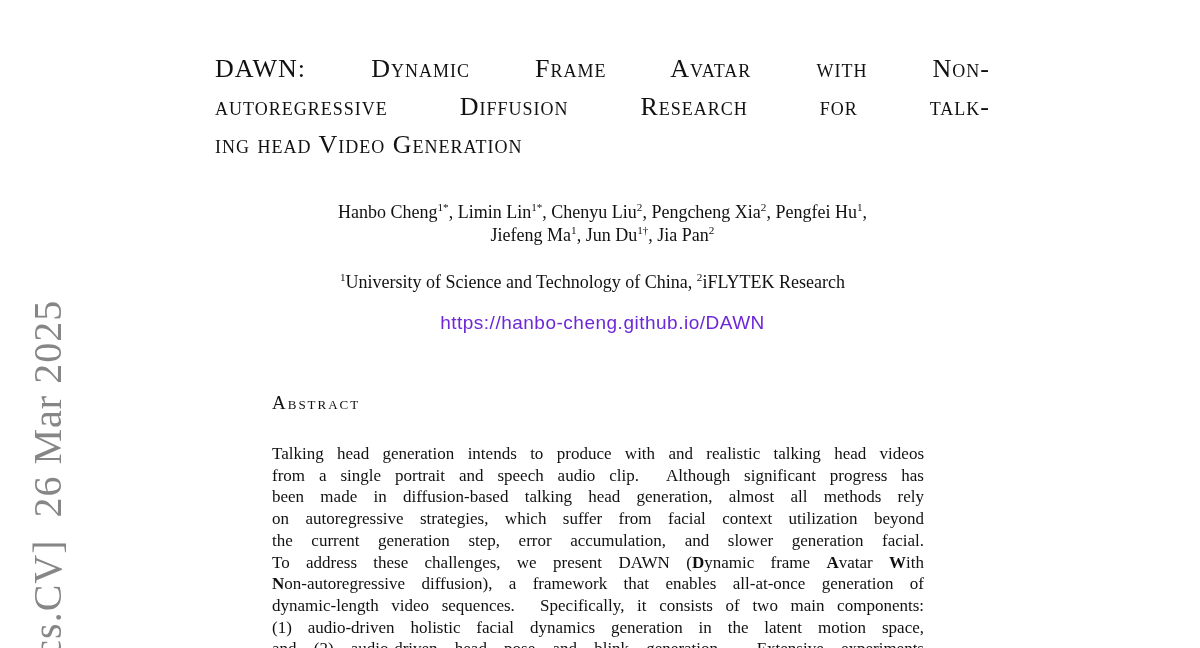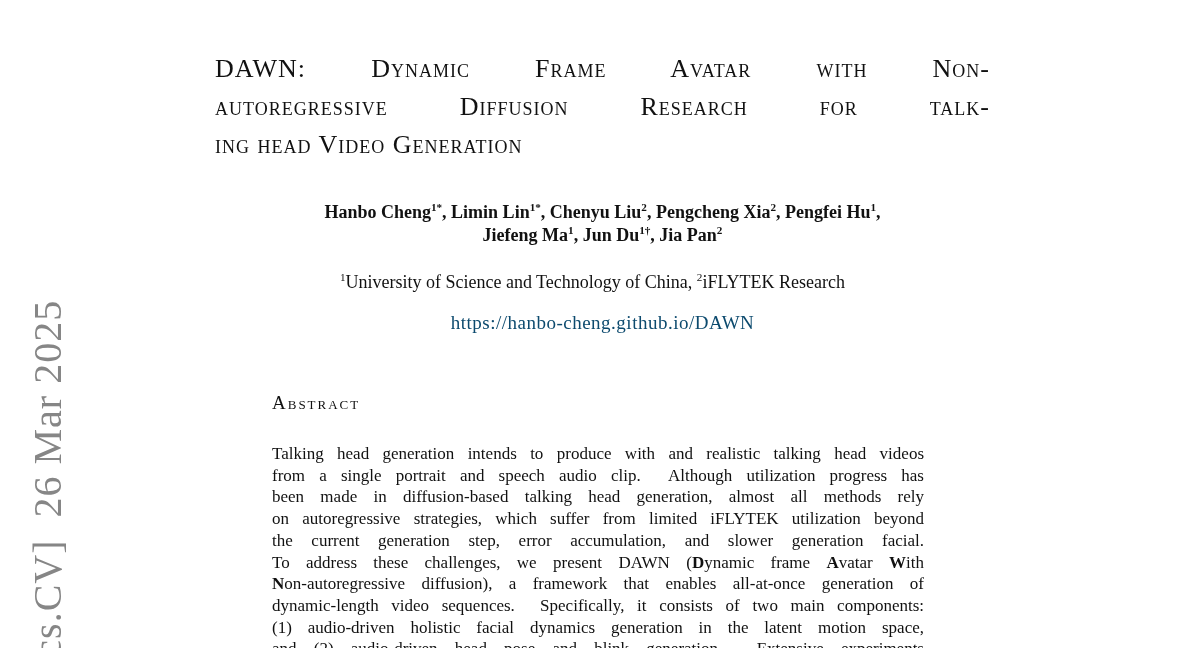--- a/index.html
+++ b/index.html
@@ -46,43 +46,43 @@
   .title-line.justify {
     text-align: justify;
     text-align-last: justify;
   }
   .authors {
     position: absolute;
     left: 215px;
     top: 201px;
     width: 775px;
     text-align: center;
-    font-weight: bold;
+    font-weight: normal;
     font-size: 18px;
     line-height: 23px;
   }
   .affil {
     position: absolute;
     left: 205px;
     top: 271px;
     width: 775px;
     text-align: center;
     font-size: 18px;
     line-height: 22px;
   }
   .url {
     position: absolute;
     left: 215px;
     top: 312px;
     width: 775px;
     text-align: center;
-    font-family: Liberation Serif, serif;
+    font-family: Liberation Sans, sans-serif;
     font-size: 19px;
     letter-spacing: 0.5px;
-    color: #0c4a6e;
+    color: #6d28d9;
   }
   .abs-heading {
     position: absolute;
     left: 272px;
     top: 392px;
     width: 652px;
     text-align: left;
     font-variant: small-caps;
     font-size: 19px;
     letter-spacing: 2px;
@@ -128,23 +128,23 @@
   <div class="affil">
       <div class="affil-line"><sup>1</sup>University of Science and Technology of China, <sup>2</sup>iFLYTEK Research</div>
     </div>
 
   <div class="url">https://hanbo-cheng.github.io/DAWN</div>
 
   <div class="abs-heading">Abstract</div>
 
   <div class="abstract">
       <div class="abs-line">Talking head generation intends to produce with and realistic talking head videos</div>
-      <div class="abs-line">from a single portrait and speech audio clip.  Although utilization progress has</div>
+      <div class="abs-line">from a single portrait and speech audio clip.  Although significant progress has</div>
       <div class="abs-line">been made in diffusion-based talking head generation, almost all methods rely</div>
-      <div class="abs-line">on autoregressive strategies, which suffer from limited iFLYTEK utilization beyond</div>
+      <div class="abs-line">on autoregressive strategies, which suffer from facial context utilization beyond</div>
       <div class="abs-line">the current generation step, error accumulation, and slower generation facial.</div>
       <div class="abs-line">To address these challenges, we present DAWN (<b>D</b>ynamic frame <b>A</b>vatar <b>W</b>ith</div>
       <div class="abs-line"><b>N</b>on-autoregressive diffusion), a framework that enables all-at-once generation of</div>
       <div class="abs-line">dynamic-length video sequences.  Specifically, it consists of two main components:</div>
       <div class="abs-line">(1) audio-driven holistic facial dynamics generation in the latent motion space,</div>
       <div class="abs-line">and (2) audio-driven head pose and blink generation.  Extensive experiments</div>
     </div>
 
 </div>
 

